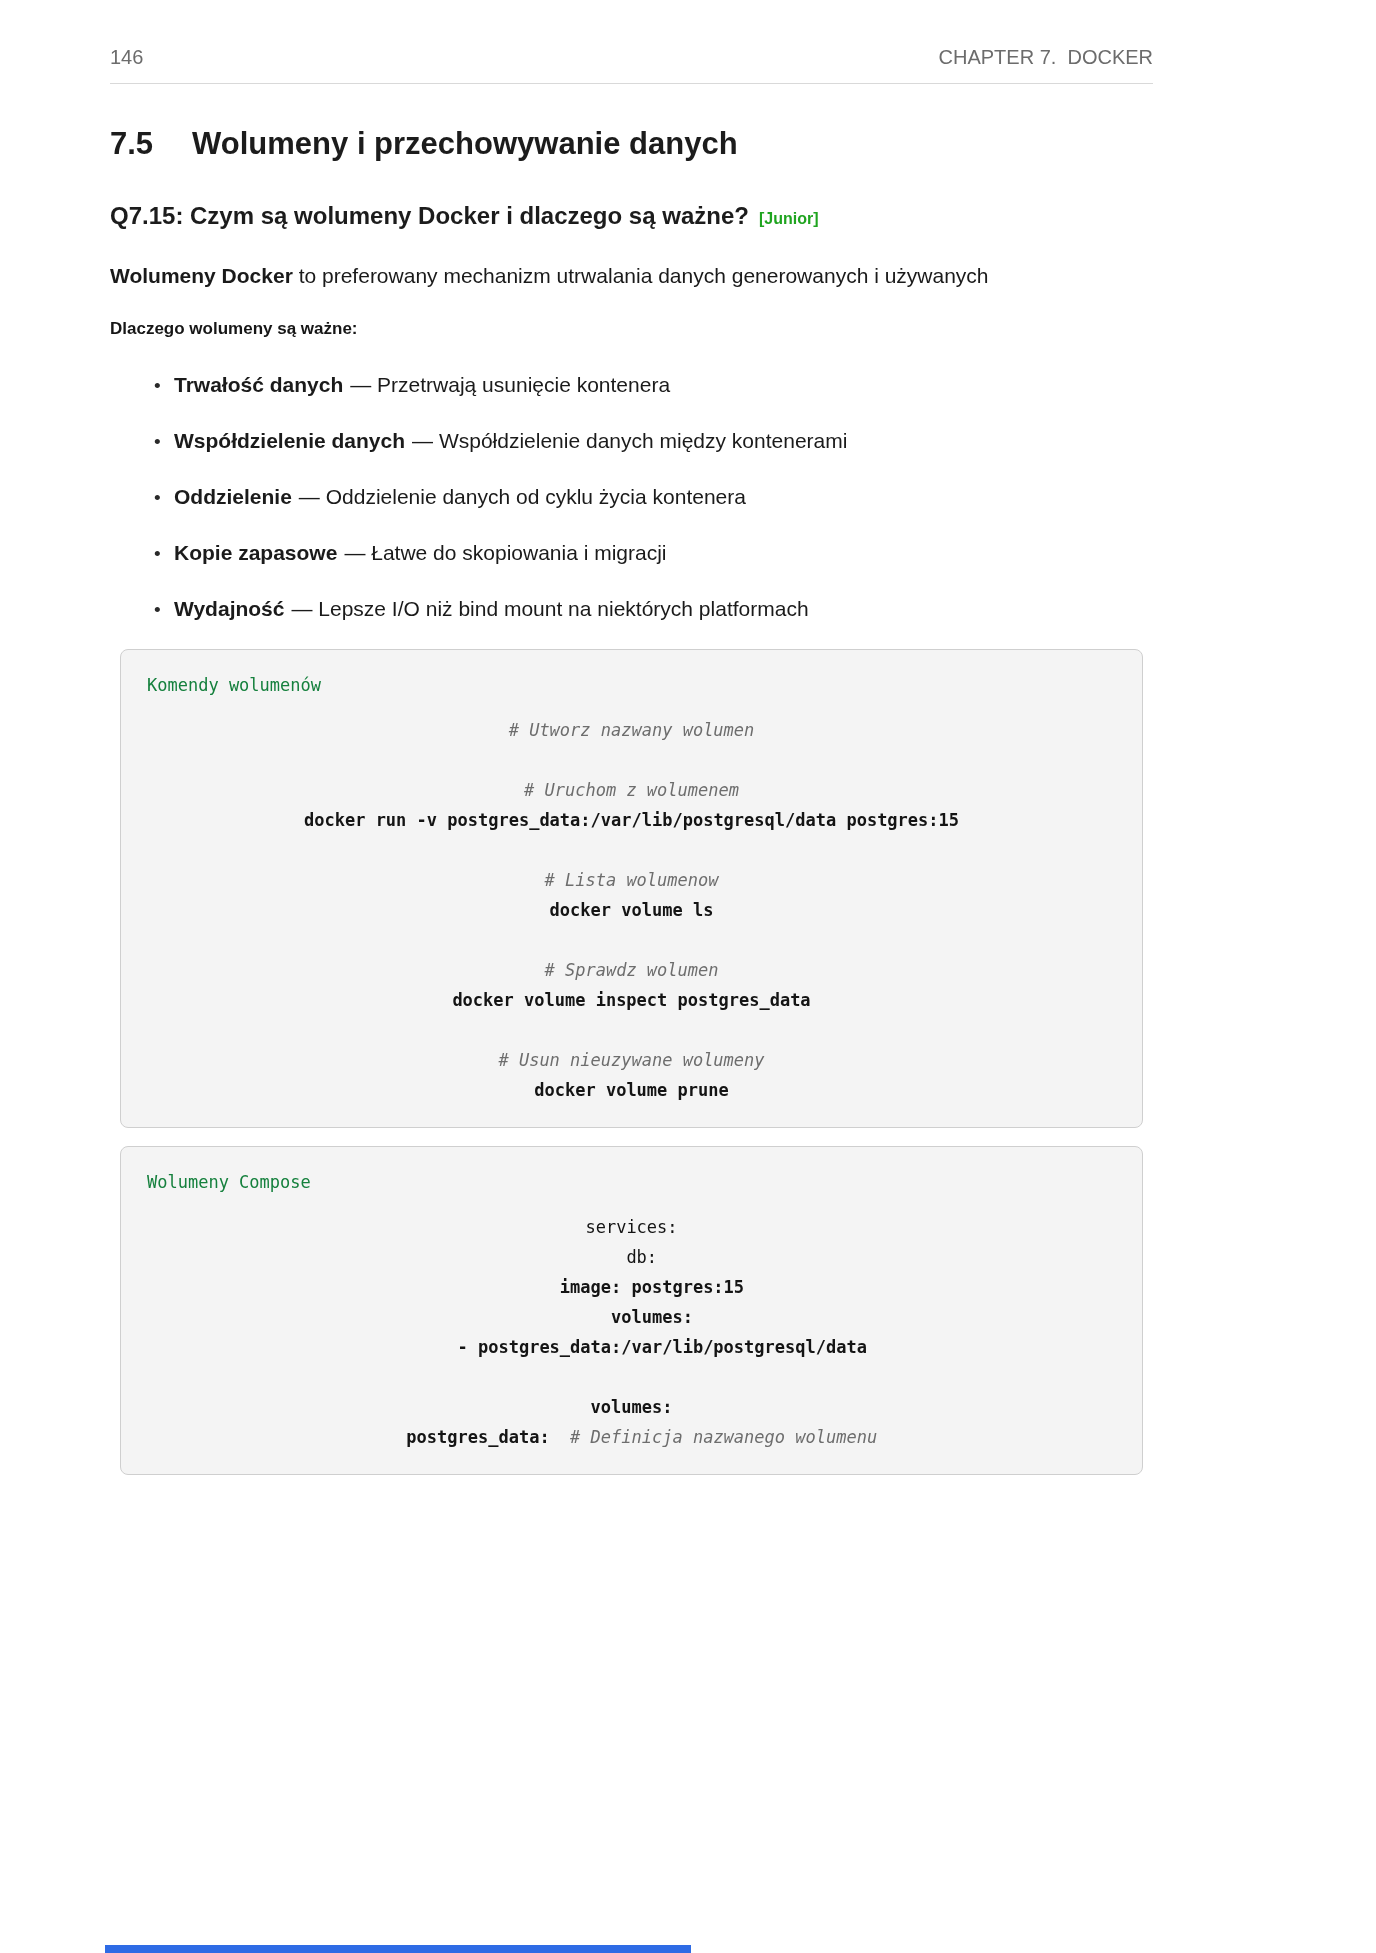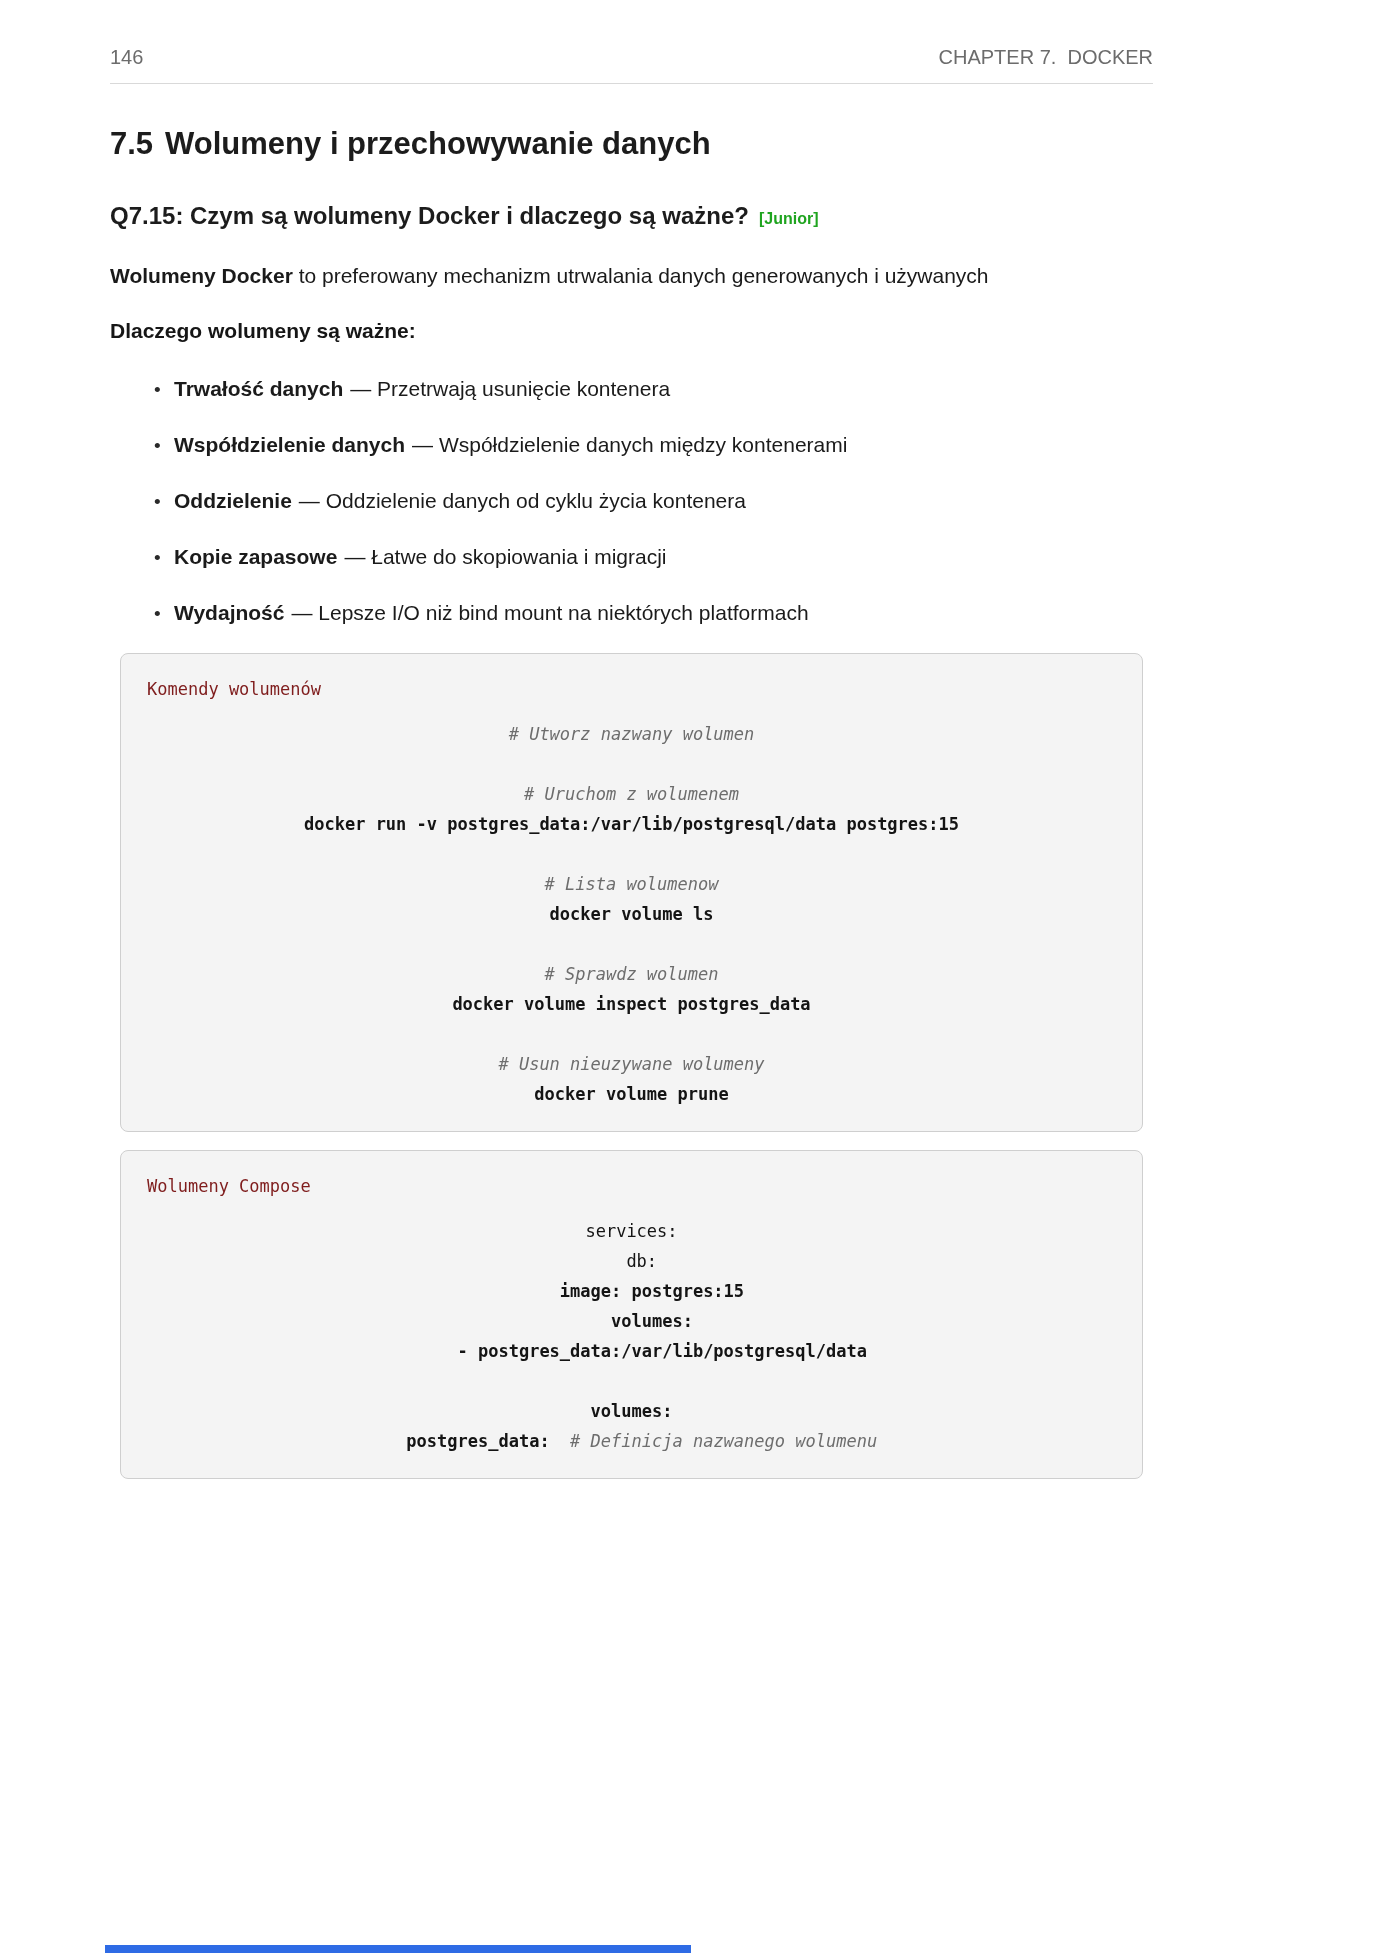--- a/index.html
+++ b/index.html
@@ -19,42 +19,42 @@
     font-size:20px; color:#6c6c6c;
   }
   .running-header .right { white-space:pre; }
   .header-rule {
     border:none; border-top:1px solid #d9d9d9;
     margin-top:14px;
   }
 
   .section-heading {
     margin-top:42px;
-    display:flex; gap:12px;
+    display:flex; gap:39px;
     font-size:31px; font-weight:700; color:#1c1c1c;
   }
 
   .question-heading {
     margin-top:40px;
     font-size:24px; font-weight:700; color:#1c1c1c;
   }
   .level-tag {
     font-size:16px; font-weight:700; color:#1fa41f;
     margin-left:10px;
   }
 
   .intro {
     margin-top:30px;
     font-size:21px; line-height:31px; color:#1a1a1a;
   }
   .intro .lead { font-weight:700;text-align:center; }
 
   .why-heading {
     margin-top:28px;
-    font-size:21px; font-weight:700; color:#161616;
+    font-size:17px; font-weight:700; color:#161616;
   }
 
   .why-list {
     list-style:none;
     margin-top:30px;
     padding-left:44px;
   }
   .why-list li {
     display:flex; align-items:baseline;
     font-size:21px; line-height:31px;
@@ -69,21 +69,21 @@
   .code-block {
     margin:8px 10px 0 10px;
     background:#f4f4f4;
     border:1px solid #cfcfcf;
     border-radius:8px;
     padding:20px 26px 22px 26px;
     font-family:"DejaVu Sans Mono", monospace;
     font-size:17px; color:#1d1d1d;
   }
   .code-block + .code-block { margin-top:18px; }
-  .code-title { line-height:30px; margin-bottom:15px; color:#7f1d1d; }
+  .code-title { line-height:30px; margin-bottom:15px; color:#15803d; }
   .code-line { line-height:30px; min-height:30px; white-space:pre;text-align:center; }
   .code-line .cmd     { font-weight:700; color:#141414; }
   .code-line .plain   { font-weight:400; color:#141414; }
   .code-line .comment { font-style:italic; color:#6d6d6d; font-weight:400; }
   .code-line .blank   { }
 
   .bottom-accent-bar {
     position:absolute;
     left:105px; bottom:0;
     width:586px; height:8px;

